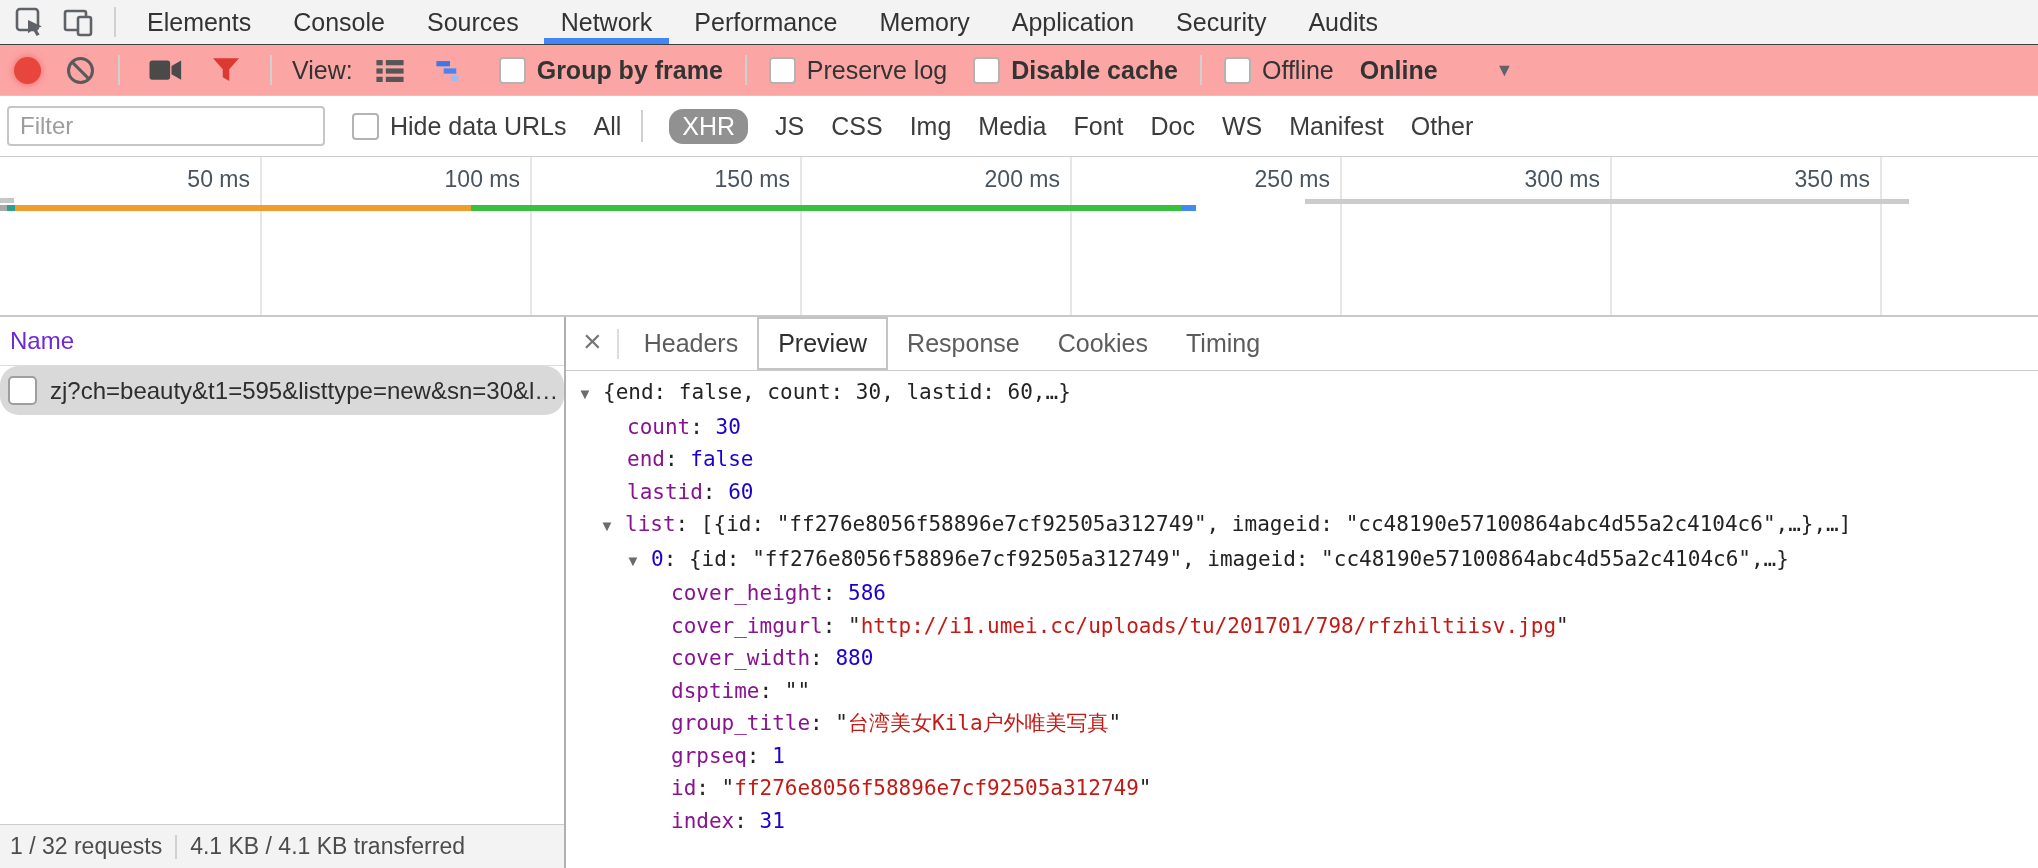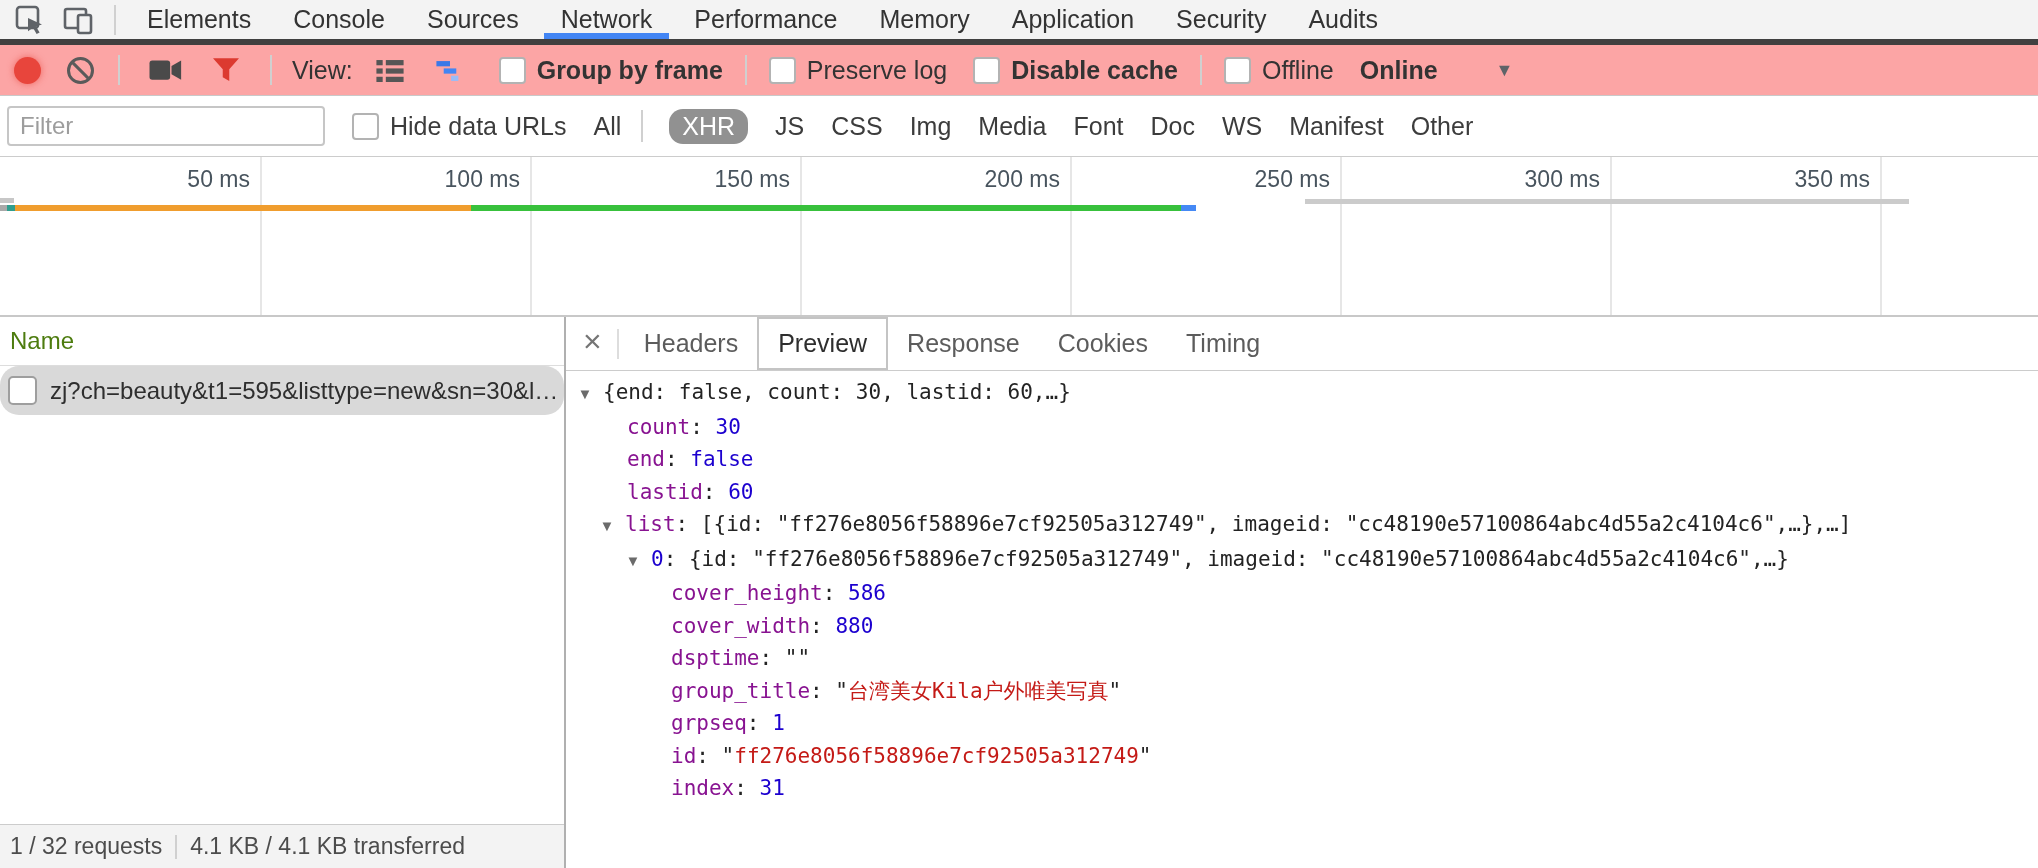--- a/index.html
+++ b/index.html
@@ -1,21 +1,21 @@
 <!DOCTYPE html>
 <html><head>
 <meta charset="utf-8">
 <style>
   * { box-sizing: border-box; margin: 0; padding: 0; }
   html,body { width:2038px; height:868px; overflow:hidden; }
   body { font-family: "Liberation Sans", sans-serif; background:#fff; }
   .devtools { width:2038px; height:868px; display:flex; flex-direction:column; position:relative; }
 
   
-  .tabbar { height:45px; background:#f3f3f3; border-bottom:6px solid #404040;
+  .tabbar { height:45px; background:#f3f3f3; border-bottom:1px solid #404040;
             display:flex; align-items:center; flex:0 0 auto; }
   .tabbar svg { flex:0 0 auto; }
   .icon-btn { display:flex; align-items:center; justify-content:center; height:100%; padding:0 9px; }
   .vdiv { width:2px; height:30px; background:#d0d0d0; margin:0 10px; flex:0 0 auto; }
   .tabs { display:flex; height:100%; }
   .tab { display:flex; align-items:center; height:100%; padding:0 17px; margin:0 4px;
          font-size:25px; color:#333; cursor:default; }
   .tab.selected { box-shadow: inset 0 -6px 0 0 #4285f4; font-weight:400; }
 
   
@@ -46,21 +46,21 @@
   
   .overview { height:160px; background:#fff; border-bottom:2px solid #c8c8c8; position:relative; flex:0 0 auto; }
   .tick-line { position:absolute; top:0; bottom:0; width:2px; background:#e6e6e6; }
   .tick-label { position:absolute; top:9px; width:160px; text-align:right; font-size:23px; color:#48545e; }
   .ov-bar { position:absolute; }
 
   
   .bottom { flex:1 1 auto; display:flex; min-height:0; }
   .left-pane { width:566px; flex:0 0 auto; border-right:2px solid #b0b0b0; position:relative; background:#fff; }
   .name-header { height:49px; border-bottom:1px solid #ddd; display:flex; align-items:center;
-                 padding-left:10px; font-size:24px; color:#4d7c0f; }
+                 padding-left:10px; font-size:24px; color:#6d28d9; }
   .request-row { height:49px; background:#d9d9d9; display:flex; align-items:center; overflow:hidden;border-radius:19px; }
   .req-icon { width:29px; height:29px; background:#fff; border:2px solid #9e9e9e; border-radius:5px;
               margin-left:8px; flex:0 0 auto; }
   .req-name { margin-left:13px; font-size:24px; color:#2e2e2e; white-space:nowrap; overflow:hidden; }
   .status-bar { position:absolute; left:0; right:0; bottom:0; height:44px; background:#f3f3f3;
                 border-top:1px solid #ccc; display:flex; align-items:center; padding-left:10px;
                 font-size:23px; color:#4c4c4c; }
   .status-bar .vdiv { height:24px; margin:0 13px; }
 
   .right-pane { flex:1 1 auto; min-width:0; display:flex; flex-direction:column; background:#fff; }
@@ -250,20 +250,21 @@
           </span>
       </div>
       <div class="tree" id="tree">
           <div class="tree-line d0"><span class="arrow">▼</span><span class="seg-p">{end: false, count: 30, lastid: 60,…}</span></div>
           <div class="tree-line d1"><span class="seg-k">count</span><span class="seg-p">: </span><span class="seg-n">30</span></div>
           <div class="tree-line d1"><span class="seg-k">end</span><span class="seg-p">: </span><span class="seg-n">false</span></div>
           <div class="tree-line d1"><span class="seg-k">lastid</span><span class="seg-p">: </span><span class="seg-n">60</span></div>
           <div class="tree-line d1a"><span class="arrow">▼</span><span class="seg-k">list</span><span class="seg-p">: [{id: "ff276e8056f58896e7cf92505a312749", imageid: "cc48190e57100864abc4d55a2c4104c6",…},…]</span></div>
           <div class="tree-line d2a"><span class="arrow">▼</span><span class="seg-n">0</span><span class="seg-p">: {id: "ff276e8056f58896e7cf92505a312749", imageid: "cc48190e57100864abc4d55a2c4104c6",…}</span></div>
           <div class="tree-line d3"><span class="seg-k">cover_height</span><span class="seg-p">: </span><span class="seg-n">586</span></div>
+          <div class="tree-line d3"><span class="seg-k">cover_imgurl</span><span class="seg-p">: "</span><span class="seg-s">http://i1.umei.cc/uploads/tu/201701/798/rfzhiltiisv.jpg</span><span class="seg-p">"</span></div>
           <div class="tree-line d3"><span class="seg-k">cover_width</span><span class="seg-p">: </span><span class="seg-n">880</span></div>
           <div class="tree-line d3"><span class="seg-k">dsptime</span><span class="seg-p">: ""</span></div>
           <div class="tree-line d3"><span class="seg-k">group_title</span><span class="seg-p">: "</span><span class="seg-s">台湾美女Kila户外唯美写真</span><span class="seg-p">"</span></div>
           <div class="tree-line d3"><span class="seg-k">grpseq</span><span class="seg-p">: </span><span class="seg-n">1</span></div>
           <div class="tree-line d3"><span class="seg-k">id</span><span class="seg-p">: "</span><span class="seg-s">ff276e8056f58896e7cf92505a312749</span><span class="seg-p">"</span></div>
           <div class="tree-line d3"><span class="seg-k">index</span><span class="seg-p">: </span><span class="seg-n">31</span></div>
         </div>
     </div>
 
   </div>

